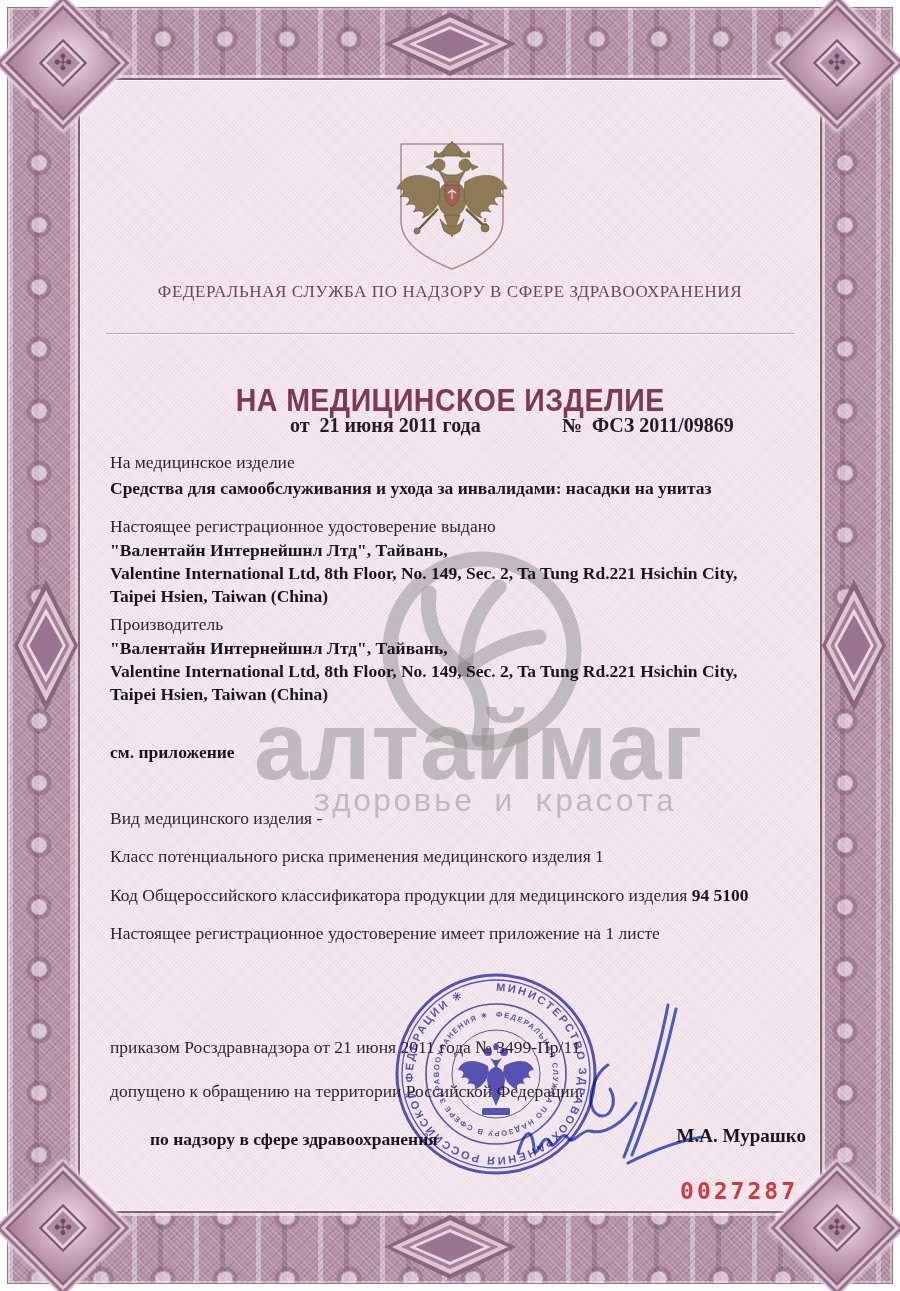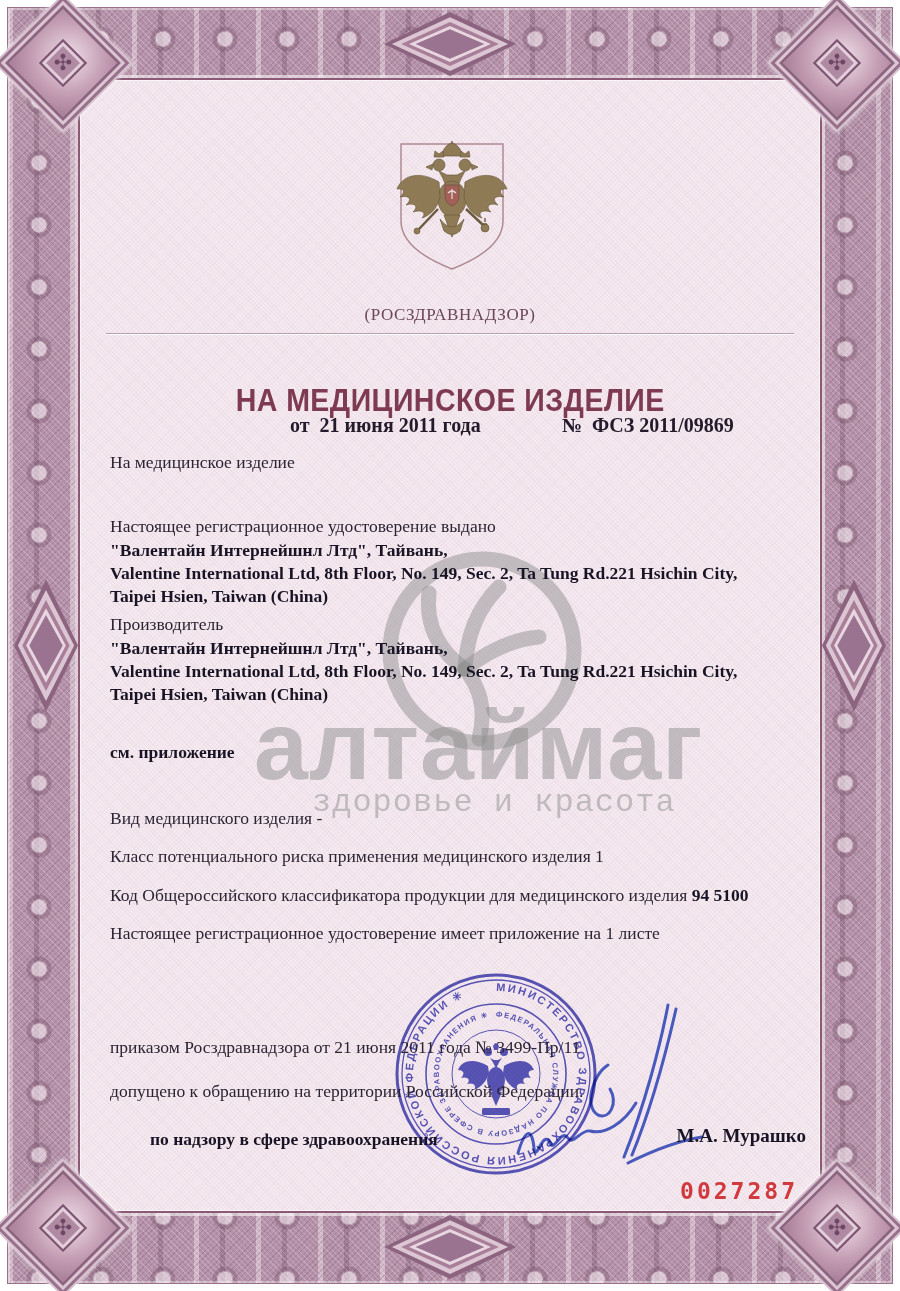--- a/index.html
+++ b/index.html
@@ -161,28 +161,29 @@
         <path d="M50,72 L31,92" stroke-width="2.5"></path>
         <path d="M78,72 L95,88" stroke-width="2.5"></path>
         <circle cx="97" cy="91" r="4"></circle>
         <path d="M97,85 v-4 M95,87 h4" stroke-width="1.4"></path>
         <circle cx="29" cy="94" r="3"></circle>
       </g>
       <path d="M57,48 h14 v11 q0,7 -7,10 q-7,-3 -7,-10 z" fill="#a26058" stroke="#6b4a40" stroke-width=".7"></path>
       <path d="M60,56 q4,-4 8,0 M64,52 v10" stroke="#e9dcd8" stroke-width="1.2" fill="none"></path>
     </svg>
 
-    <div class="abs center authority textblock" style="top:225px;">(РОСЗДРАВНАДЗОР)</div>
+    <div class="abs center authority textblock" style="top:202px;">ФЕДЕРАЛЬНАЯ СЛУЖБА ПО НАДЗОРУ В СФЕРЕ ЗДРАВООХРАНЕНИЯ</div>
     <div class="divider"></div>
 
     <div class="abs center title-line textblock" style="top:303px;"><span>НА МЕДИЦИНСКОЕ ИЗДЕЛИЕ</span></div>
     <div class="abs dateline textblock" style="left:210px;top:334px;">от  21 июня 2011 года</div>
     <div class="abs dateline textblock" style="left:482px;top:334px;">№  ФСЗ 2011/09869</div>
 
     <div class="abs t textblock" style="left:30px;top:372px;">На медицинское изделие</div>
+    <div class="abs t b textblock" style="left:30px;top:398px;">Средства для самообслуживания и ухода за инвалидами: насадки на унитаз</div>
 
     <div class="abs t textblock" style="left:30px;top:436px;">Настоящее регистрационное удостоверение выдано</div>
     <div class="abs t b textblock" style="left:30px;top:460px;">"Валентайн Интернейшнл Лтд", Тайвань,</div>
     <div class="abs t b textblock" style="left:30px;top:483px;">Valentine International Ltd, 8th Floor, No. 149, Sec. 2, Ta Tung Rd.221 Hsichin City,</div>
     <div class="abs t b textblock" style="left:30px;top:506px;">Taipei Hsien, Taiwan (China)</div>
 
     <div class="abs t textblock" style="left:30px;top:534px;">Производитель</div>
     <div class="abs t b textblock" style="left:30px;top:558px;">"Валентайн Интернейшнл Лтд", Тайвань,</div>
     <div class="abs t b textblock" style="left:30px;top:581px;">Valentine International Ltd, 8th Floor, No. 149, Sec. 2, Ta Tung Rd.221 Hsichin City,</div>
     <div class="abs t b textblock" style="left:30px;top:604px;">Taipei Hsien, Taiwan (China)</div>

